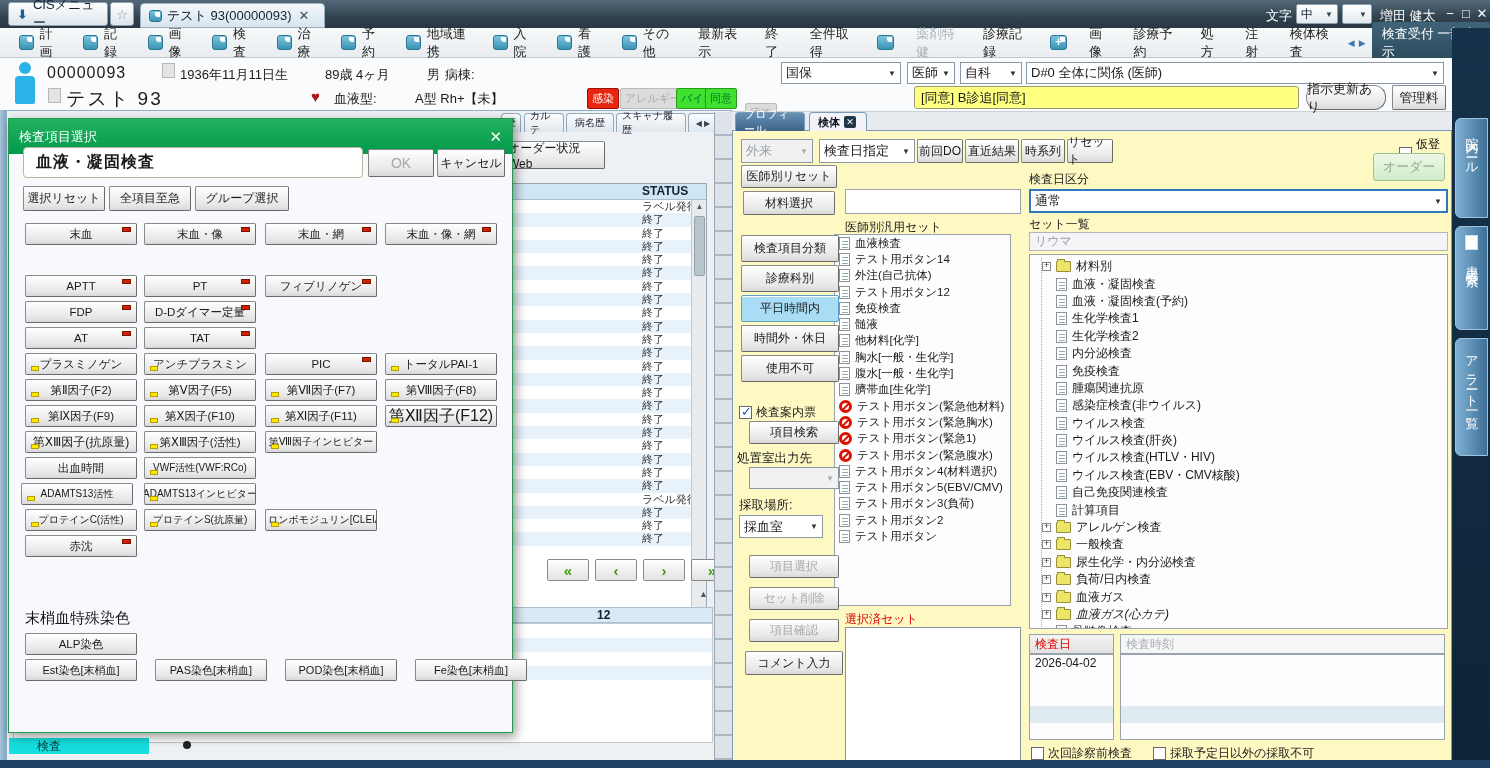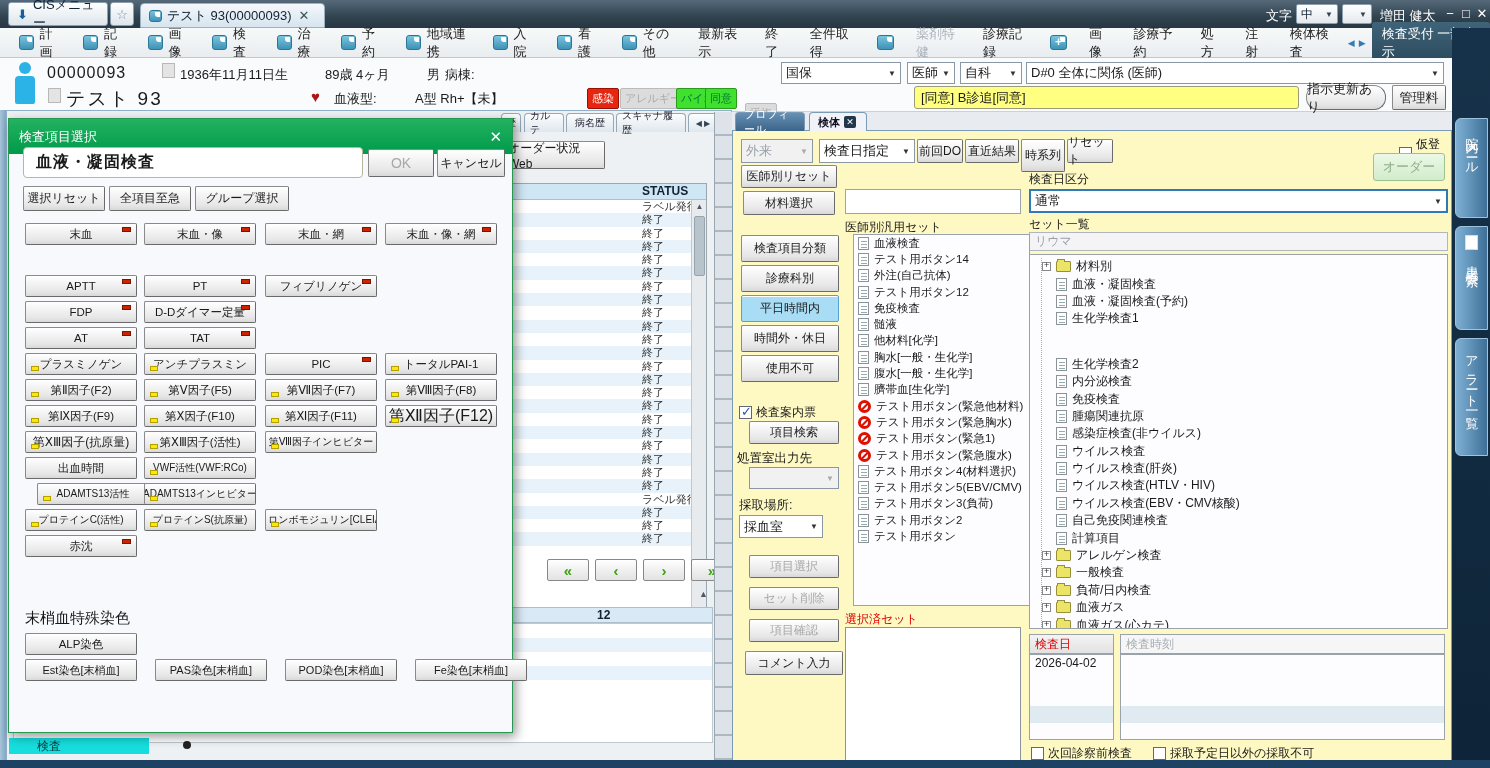--- a/index.html
+++ b/index.html
@@ -476,21 +476,21 @@
         <span>第Ⅷ因子インヒビター</span>
         <span class="mark-y"></span>
       </div>
       <div class="btn3d grid-btn" style="left: 16px; top: 338px; font-size: 11.5px;">
         <span>出血時間</span>
       </div>
       <div class="btn3d grid-btn" style="left: 135px; top: 338px; font-size: 10px;">
         <span>VWF活性(VWF:RCo)</span>
         <span class="mark-y"></span>
       </div>
-      <div class="btn3d grid-btn" style="left: 28px; top: 364px; font-size: 10px;">
+      <div class="btn3d grid-btn" style="left: 12px; top: 364px; font-size: 10px;">
         <span>ADAMTS13活性</span>
         <span class="mark-y"></span>
       </div>
       <div class="btn3d grid-btn" style="left: 135px; top: 364px; font-size: 10px;">
         <span>ADAMTS13インヒビター</span>
         <span class="mark-y"></span>
       </div>
       <div class="btn3d grid-btn" style="left: 16px; top: 390px; font-size: 10px;">
         <span>プロテインC(活性)</span>
         <span class="mark-y"></span>
@@ -530,21 +530,21 @@
   <div class="combo disabled abs" style="left:8px;top:8px;width:72px;height:24px;">
     <span>外来</span>
       <span class="arrow-dn" style="color:#aaa;">▼</span>
   </div>
   <div class="combo abs" style="left:86px;top:8px;width:96px;height:24px;">
     <span>検査日指定</span>
       <span class="arrow-dn">▼</span>
   </div>
   <div class="btn3d abs" style="left:184px;top:8px;width:46px;height:24px;">前回DO</div>
   <div class="btn3d abs" style="left:232px;top:8px;width:54px;height:24px;">直近結果</div>
-  <div class="btn3d abs" style="left:288px;top:8px;width:44px;height:33px;">時系列</div>
+  <div class="btn3d abs" style="left:288px;top:8px;width:44px;height:24px;">時系列</div>
   <div class="btn3d abs" style="left:334px;top:8px;width:46px;height:24px;">リセット</div>
   <div class="cb-line abs" style="left:666px;top:5px;">
     <span class="chk"></span>
     <span>仮登録</span>
   </div>
   <div class="abs" style="left:640px;top:22px;width:72px;height:28px;background:linear-gradient(#ecf8e8,#d2ecca);border:1px solid #9cc292;border-radius:3px;color:#8fae8a;display:flex;align-items:center;justify-content:center;font-size:13px;">オーダー</div>
 
   <div class="btn3d abs" style="left:8px;top:34px;width:96px;height:23px;">医師別リセット</div>
   <div class="btn3d abs" style="left:10px;top:60px;width:92px;height:24px;">材料選択</div>
   <div class="abs" style="left:112px;top:58px;width:176px;height:25px;background:#fff;border:1px solid #9aa2ac;"></div>
@@ -552,21 +552,21 @@
   <span class="abs" style="left:296px;top:40px;font-size:12px;">検査日区分</span>
   <div class="combo abs" style="left:296px;top:58px;width:419px;height:24px;border:2px solid #3179bd;">
     <span>通常</span>
       <span class="arrow-dn">▼</span>
   </div>
 
   <span class="abs" style="left:112px;top:88px;font-size:12px;">医師別汎用セット</span>
   <span class="abs" style="left:296px;top:85px;font-size:12px;">セット一覧</span>
   <div class="abs" style="left:296px;top:101px;width:419px;height:19px;background:#f4f4f6;border:1px solid #b0b6bc;color:#9aa0a8;font-size:12px;display:flex;align-items:center;padding-left:5px;">リウマ</div>
 
-  <div class="listbox abs" style="left:120px;top:103px;width:177px;height:372px;">
+  <div class="listbox abs" style="left:101px;top:103px;width:177px;height:372px;">
     <div id="doctor-sets">
         <div class="ls-item">
           <span class="pagedoc"></span>
           <span>血液検査</span>
         </div>
         <div class="ls-item">
           <span class="pagedoc"></span>
           <span>テスト用ボタン14</span>
         </div>
         <div class="ls-item">
@@ -652,21 +652,21 @@
           <span>血液・凝固検査</span>
         </div>
         <div class="tree-item" style="padding-left: 14px;">
           <span class="pagedoc"></span>
           <span>血液・凝固検査(予約)</span>
         </div>
         <div class="tree-item" style="padding-left: 14px;">
           <span class="pagedoc"></span>
           <span>生化学検査1</span>
         </div>
-        <div class="tree-item" style="padding-left: 14px; margin-top: 28px;">
+        <div class="tree-item" style="padding-left: 14px;">
           <span class="pagedoc"></span>
           <span>生化学検査2</span>
         </div>
         <div class="tree-item" style="padding-left: 14px;">
           <span class="pagedoc"></span>
           <span>内分泌検査</span>
         </div>
         <div class="tree-item" style="padding-left: 14px;">
           <span class="pagedoc"></span>
           <span>免疫検査</span>
@@ -709,28 +709,33 @@
           <span>アレルゲン検査</span>
         </div>
         <div class="tree-item" style="padding-left: 0px;">
           <span class="plusbox"></span>
           <span class="folder"></span>
           <span>一般検査</span>
         </div>
         <div class="tree-item" style="padding-left: 0px;">
           <span class="plusbox"></span>
           <span class="folder"></span>
+          <span>尿生化学・内分泌検査</span>
+        </div>
+        <div class="tree-item" style="padding-left: 0px;">
+          <span class="plusbox"></span>
+          <span class="folder"></span>
           <span>負荷/日内検査</span>
         </div>
         <div class="tree-item" style="padding-left: 0px;">
           <span class="plusbox"></span>
           <span class="folder"></span>
           <span>血液ガス</span>
         </div>
-        <div class="tree-item" style="padding-left: 0px;">
+        <div class="tree-item" style="padding-left: 0px; font-style: italic;">
           <span class="plusbox"></span>
           <span class="folder"></span>
           <span>血液ガス(心カテ)</span>
         </div>
         <div class="tree-item" style="padding-left: 14px;">
           <span class="pagedoc"></span>
           <span>骨髄像検査</span>
         </div>
       </div>
   </div>

